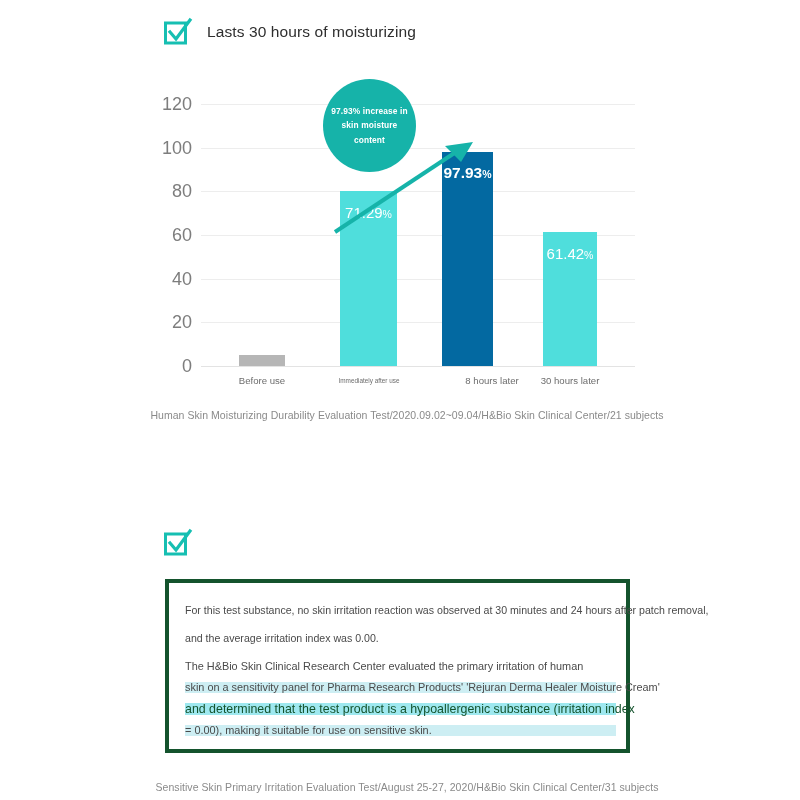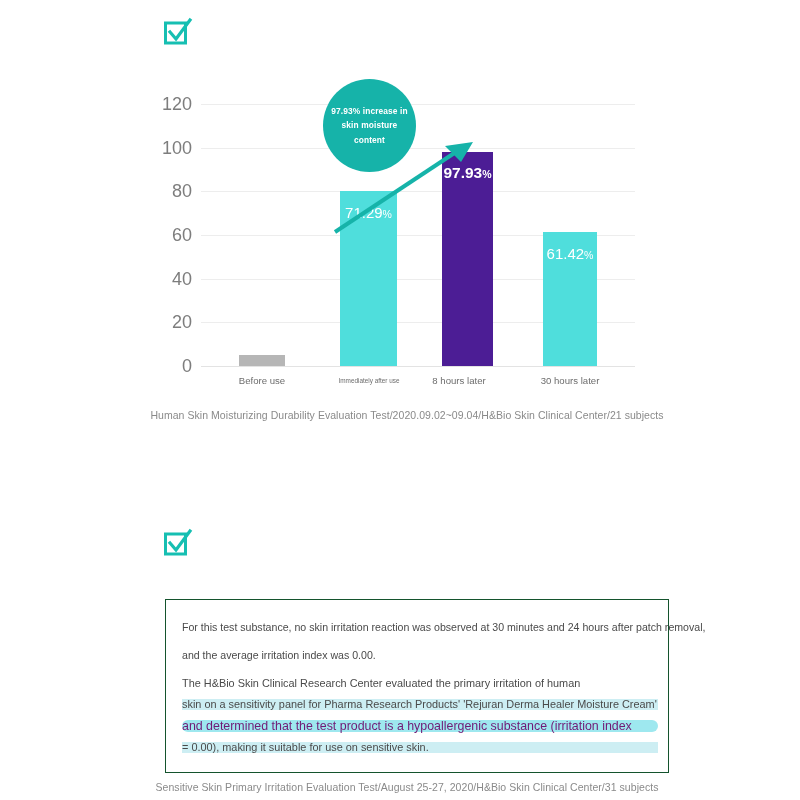--- a/index.html
+++ b/index.html
@@ -132,57 +132,57 @@
     letter-spacing: .05px;
     padding-left: 7px;
   }
   #chart-caption { top: 409px; left: 0; }
 
   
   #panel {
     position: absolute;
     left: 165px;
     top: 579px;
-    width: 504px;
+    width: 465px;
     height: 174px;
-    border: 1px solid #14532d;
+    border: 4px solid #14532d;
     box-sizing: border-box;
     background: #fff;
-    margin-top: 20px;
   }
   .para {
     position: absolute;
     left: 16px;
     right: 10px;
     font-size: 10.6px;
     color: #4a4a4a;
     line-height: 1;
   }
   .para .ln { display: block; white-space: nowrap; }
   #para-1 { top: 22px; }
   #para-1 .ln + .ln { margin-top: 17px; }
   #para-2 { top: 78px; }
   #para-2 .ln + .ln { margin-top: 10px; }
   #para-2 .ln { font-size: 10.9px; }
-  #para-2 .ln.big { font-size: 12.4px; color: #701a75; border-radius: 6px; }
+  #para-2 .ln.big { font-size: 12.4px; color: #14532d; }
   .hl { background: #9ee8ef; }
   .hl-soft { background: #cdeef3; }
 
   #panel-caption { top: 781px; left: 0; }
 </style>
 </head>
 <body>
 
 <div class="section-head" id="head-1">
   <span class="check-icon">
     <svg width="30" height="30" viewBox="0 0 30 30" xmlns="http://www.w3.org/2000/svg">
       <rect x="2.5" y="6" width="20" height="20" fill="none" stroke="#16bfb2" stroke-width="3"></rect>
       <path d="M7 15 L13 22 L27 3" fill="none" stroke="#16bfb2" stroke-width="3.2" stroke-linecap="square"></path>
     </svg>
   </span>
+  <span class="section-title">Lasts 30 hours of moisturizing</span>
 </div>
 
 <div id="chart">
 
   <div class="ytick-wrap">
     <div class="ytick" style="top:100%">0</div>
     <div class="ytick" style="top:83.333%">20</div>
     <div class="ytick" style="top:66.666%">40</div>
     <div class="ytick" style="top:50%">60</div>
     <div class="ytick" style="top:33.333%">80</div>
@@ -199,37 +199,37 @@
     <div class="gridline" style="top:83.333%"></div>
     <div class="gridline base" style="top:100%"></div>
 
     <div class="bar" style="left:38px; width:46px; height:10.7px; background:#b6b6b6;">
     </div>
 
     <div class="bar" style="left:139px; width:57px; height:175px; background:#4fdedc;">
       <span class="bar-label" style="top:13px;"><span class="num">71.29</span><span class="pct">%</span></span>
     </div>
 
-    <div class="bar strong" style="left:241px; width:51px; height:213.8px; background:#4c1d95;">
+    <div class="bar strong" style="left:241px; width:51px; height:213.8px; background:#0369a1;">
       <span class="bar-label" style="top:12px;"><span class="num">97.93</span><span class="pct">%</span></span>
     </div>
 
     <div class="bar" style="left:342px; width:54px; height:134.1px; background:#4fdedc;">
       <span class="bar-label" style="top:13px;"><span class="num">61.42</span><span class="pct">%</span></span>
     </div>
 
     <svg style="position:absolute; left:132px; top:30px; width:150px; height:100px; overflow:visible;" viewBox="0 0 150 100" xmlns="http://www.w3.org/2000/svg">
       <path d="M2 98 L132 12" stroke="#16b3a9" stroke-width="4" fill="none"></path>
       <path d="M140 8 L112 12 L128 28 Z" fill="#16b3a9"></path>
     </svg>
   </div>
 
   <div class="xlabel" style="left:262px; top:375px; font-size:9.6px;">Before use</div>
   <div class="xlabel" style="left:369px; top:377px; font-size:6.4px;">Immediately after use</div>
-  <div class="xlabel" style="left:459px; top:375px; font-size:9.6px;">8 hours later</div>
+  <div class="xlabel" style="left:492px; top:375px; font-size:9.6px;">8 hours later</div>
   <div class="xlabel" style="left:570px; top:375px; font-size:9.6px;">30 hours later</div>
 
   <div class="callout">
     <span>97.93% increase in</span>
     <span>skin moisture</span>
     <span>content</span>
   </div>
 
   <div class="caption" id="chart-caption">Human Skin Moisturizing Durability Evaluation Test/2020.09.02~09.04/H&amp;Bio Skin Clinical Center/21 subjects</div>
 </div>

